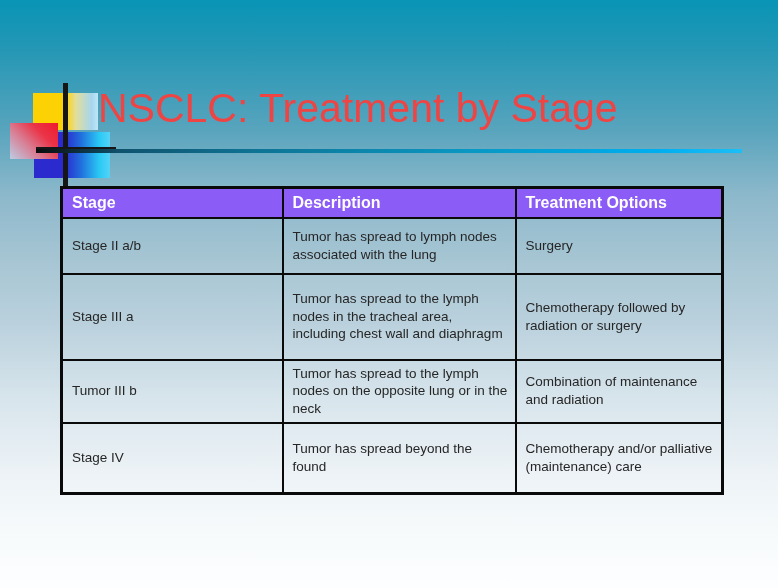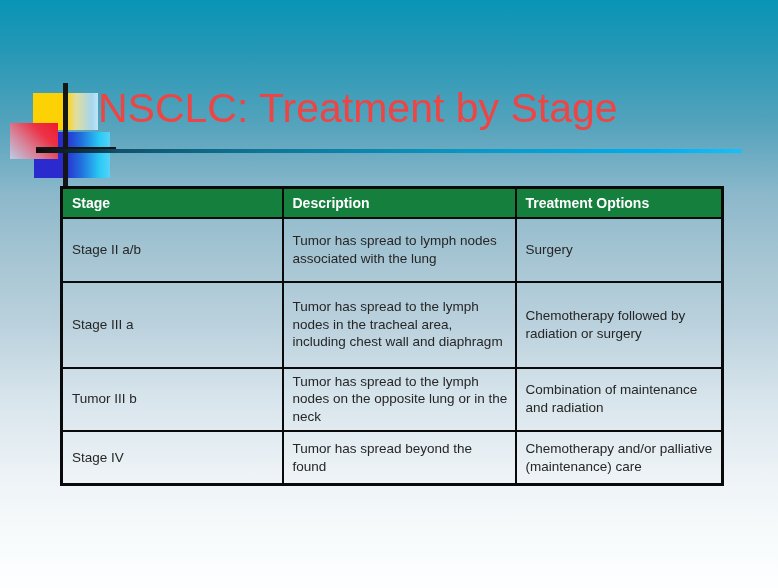--- a/index.html
+++ b/index.html
@@ -25,25 +25,25 @@
     background:linear-gradient(90deg,#0b0b0b 0%,#0f536e 12%,#0e7596 32%,#0998c4 62%,#00aeef 88%,#1cbef6 100%);}
   .page-title{
     left:98px;top:86px;z-index:5;color:#ef4444;
     font-size:41px;line-height:1.1;font-weight:normal;white-space:nowrap;
   }
   
   .table-wrap{left:60px;top:186px;z-index:5;}
   table{border-collapse:collapse;table-layout:fixed;width:661px;border:3px solid #0a0a0a;}
   col.c1{width:221px;} col.c2{width:233px;} col.c3{width:207px;}
   th,td{border:2px solid #0a0a0a;vertical-align:middle;text-align:left;}
-  th{background:#15803d;color:#ffffff;font-size:14px;font-weight:bold;padding:2px 6px 2px 9px;}
+  th{background:#8b5cf6;color:#ffffff;font-size:16px;font-weight:bold;padding:2px 6px 2px 9px;}
   td{background:transparent;color:#262626;font-size:13.5px;line-height:1.32;padding:4px 6px 4px 9px;}
   tr.hrow{height:30px;}
-  tr.row0{height:45px;} tr.row1{height:64px;} tr.row2{height:86px;}
-  tr.row3{height:61px;} tr.row4{height:54px;}
+  tr.row0{height:45px;} tr.row1{height:56px;} tr.row2{height:86px;}
+  tr.row3{height:61px;} tr.row4{height:71px;}
 </style>
 </head>
 <body>
 
 <div class="abs deco-yellow"></div>
 <div class="abs deco-blue"></div>
 <div class="abs deco-red"></div>
 <div class="abs deco-vline"></div>
 <div class="abs deco-hline"></div>
 <div class="abs title-underline"></div>

